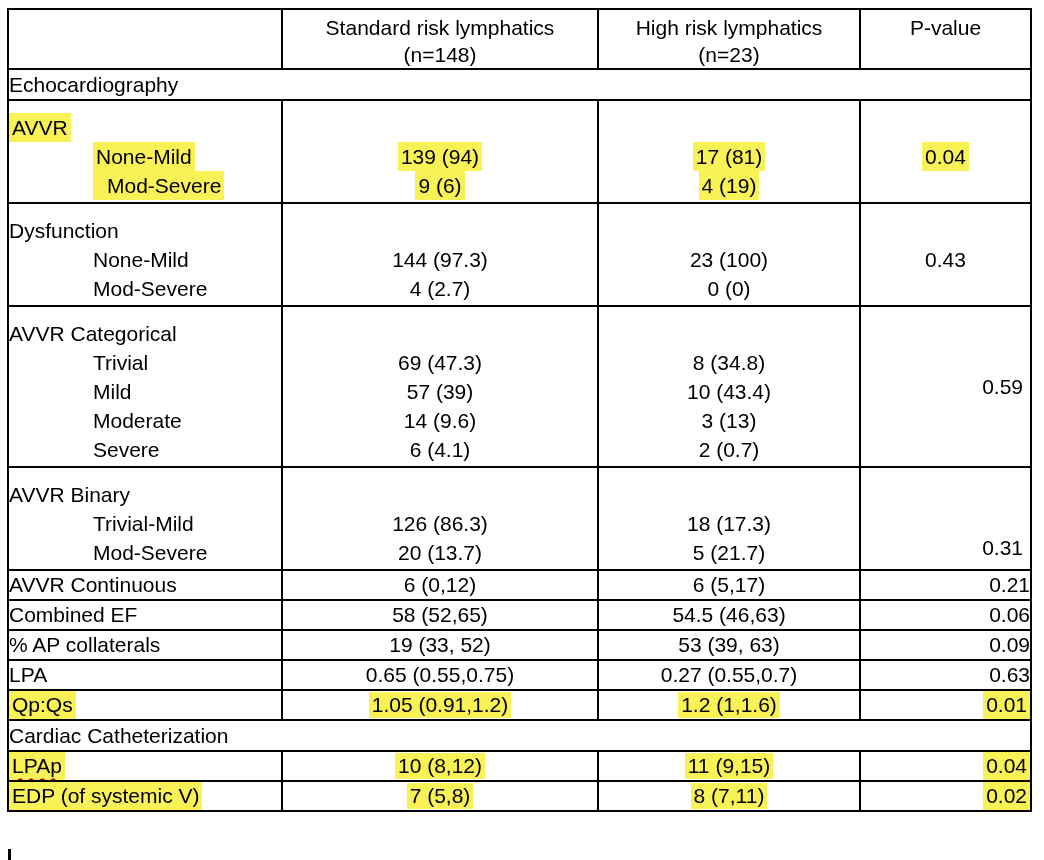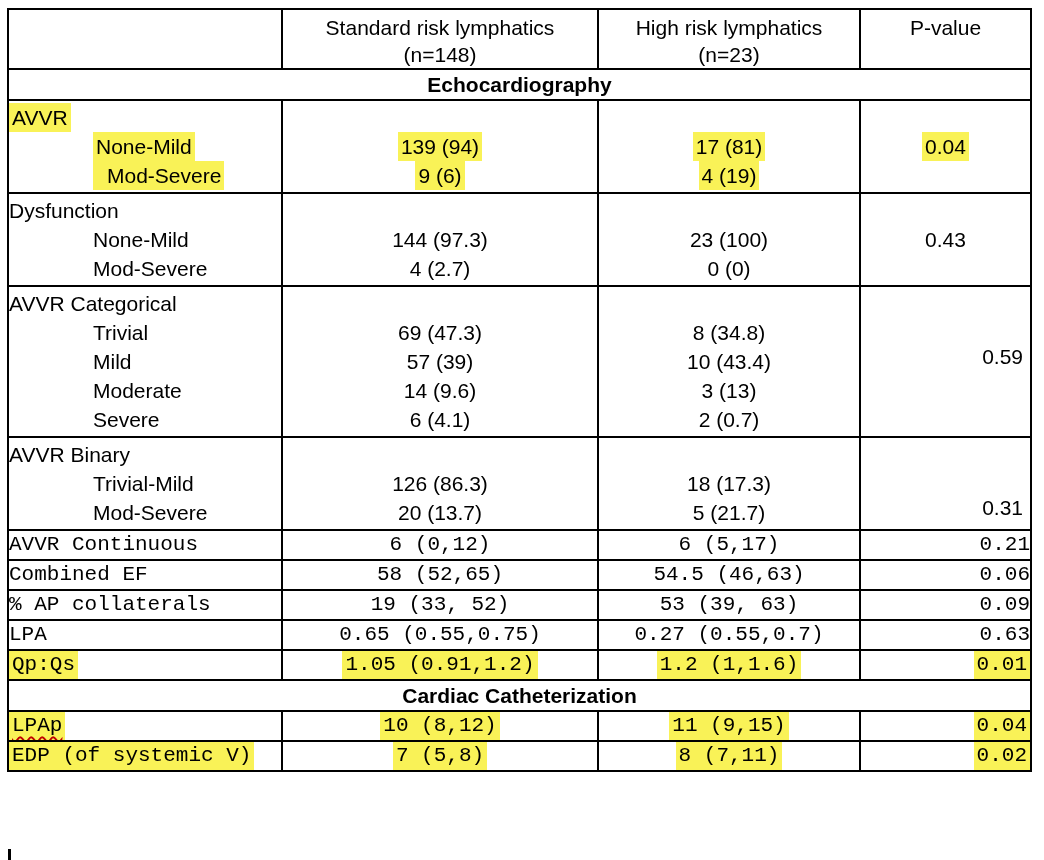--- a/index.html
+++ b/index.html
@@ -33,34 +33,32 @@
     overflow: hidden;
     padding: 0;
     white-space: nowrap;
   }
   .line { height: 29px; line-height: 29px; }
   tr.header td { height: 54px; padding-top: 4px; }
   tr.header .line { height: 27px; line-height: 27px; }
   tr.band td {
     height: 29px;
     line-height: 29px;
-    text-align: center;
+    text-align: left;
     vertical-align: middle;
-    font-weight: bold;
   }
   tr.single td {
     height: 28px;
     line-height: 28px;
     vertical-align: middle;
-    font-family: Liberation Mono, monospace;
-  }
-  tr.group td { padding-top: 2px; padding-bottom: 2px; }
+  }
+  tr.group td { padding-top: 12px; padding-bottom: 2px; }
   .lblcell { padding-left: 10px; }
   .sub { padding-left: 84px; }
-  .ctr { text-align: center; }
+  .ctr { text-align: center; border-radius: 15px; }
   .rt  { text-align: right; padding-right: 7px; margin-top: 24px; }
   .hl {
     background: #f9f257;
     padding: 3px 3px;
   }
   .hl-lead { padding-left: 14px; }
   .sq {
     text-decoration: underline;
     text-decoration-style: wavy;
     text-decoration-color: #c00000;

